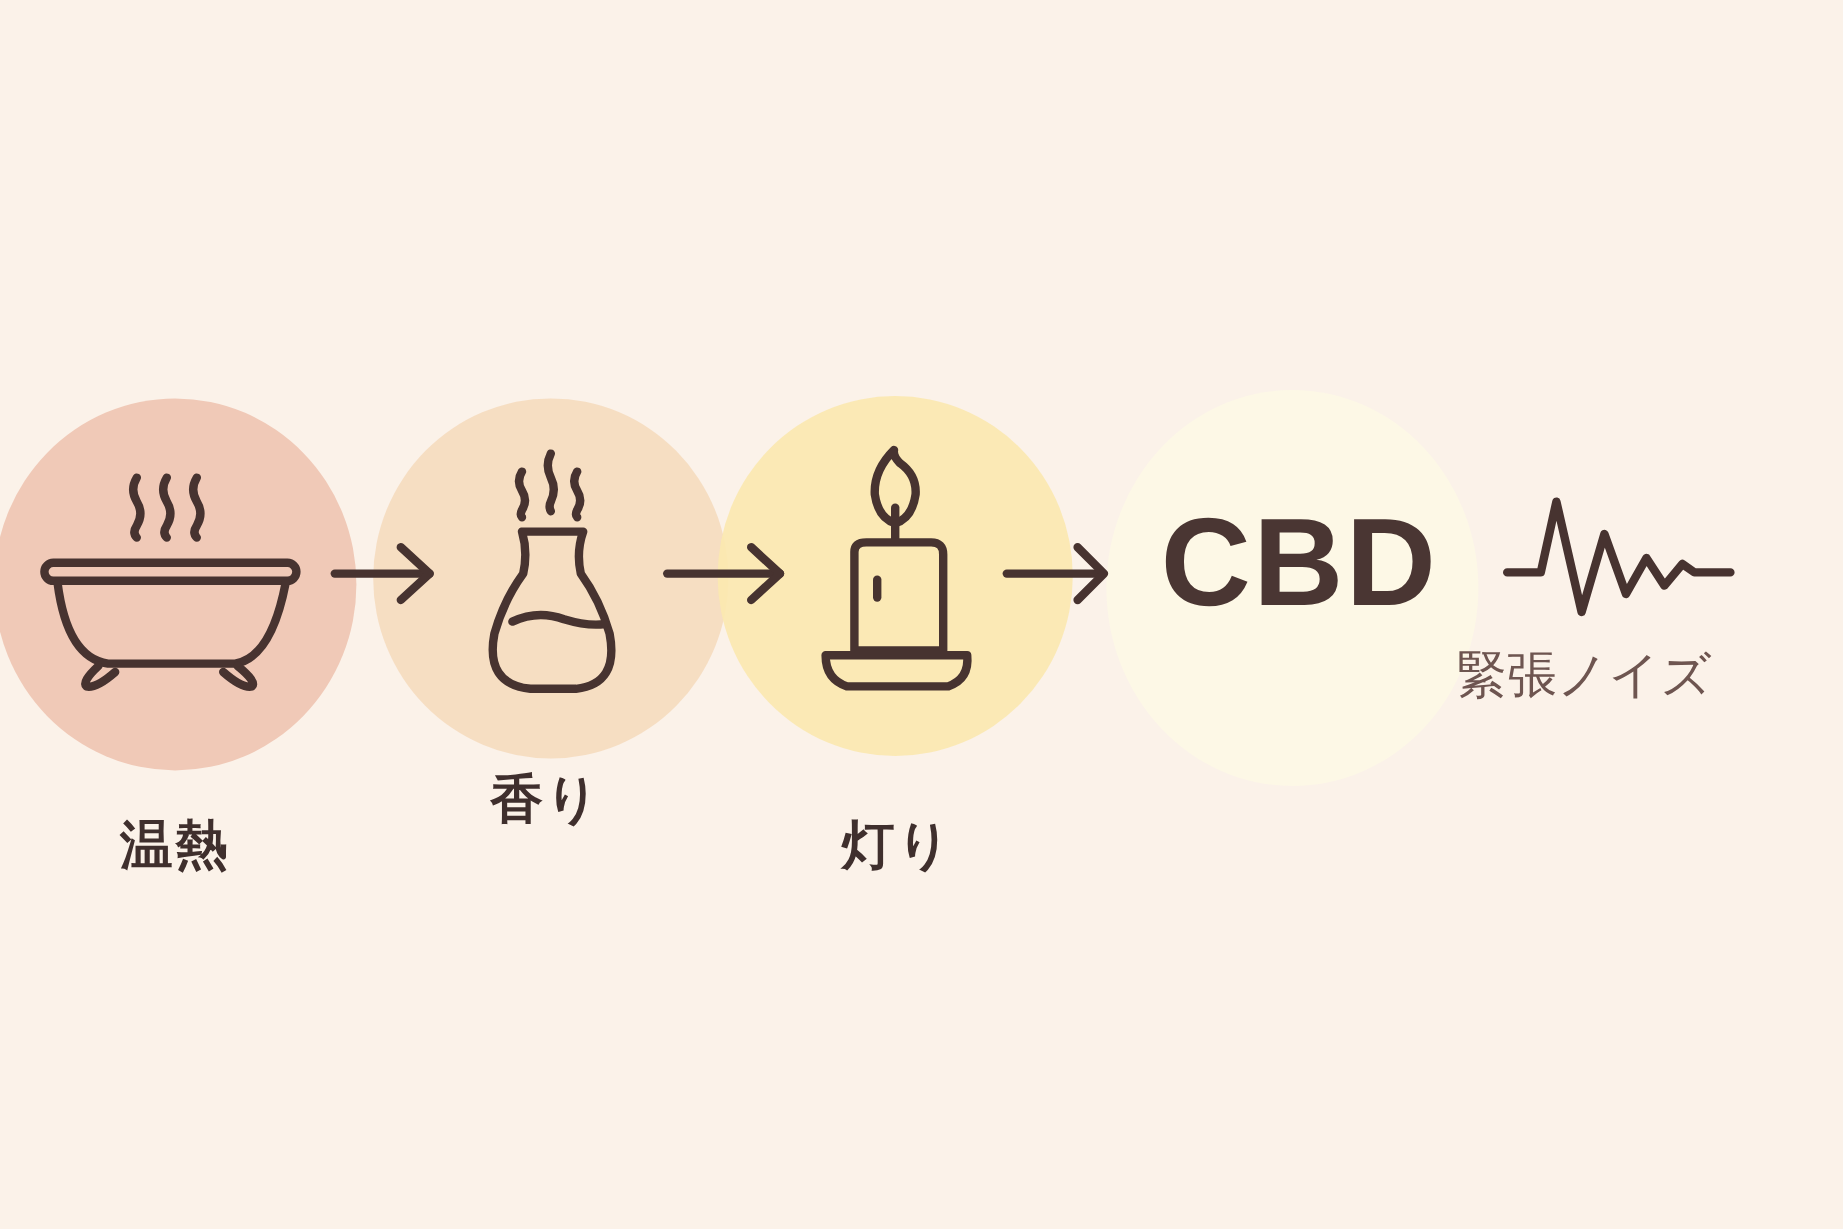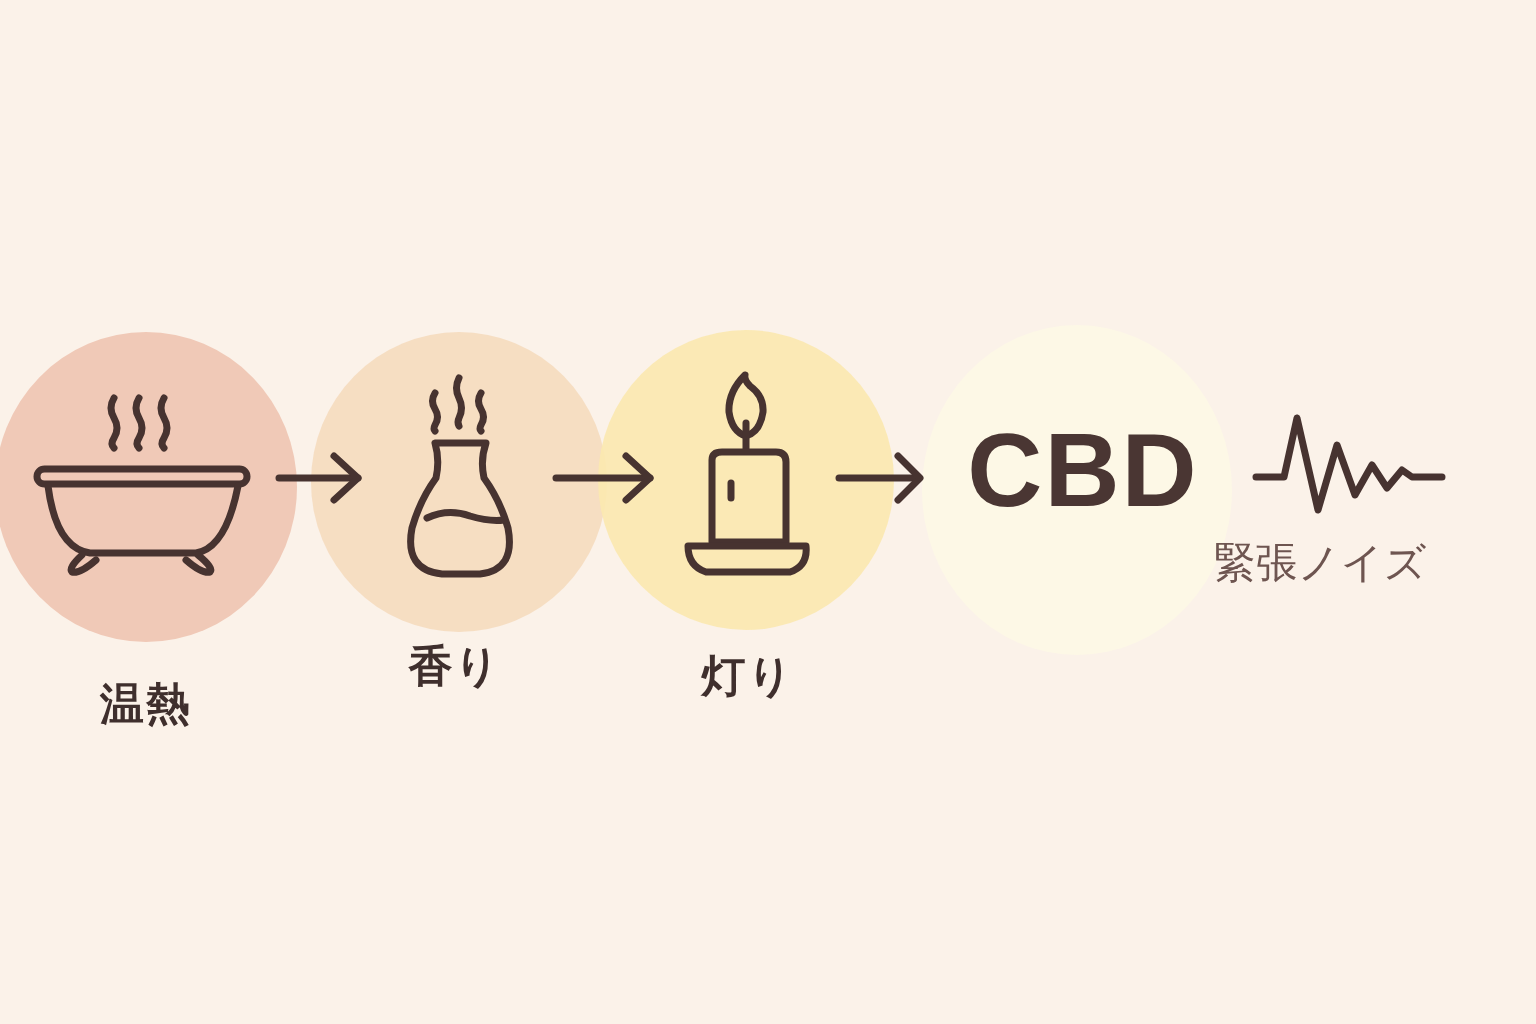--- a/index.html
+++ b/index.html
@@ -82,17 +82,17 @@
       <polyline points="898,456 920,478 898,500"></polyline>
     </g>
 
     <g>
       <polyline points="1256,477 1284,477 1297,418 1318,510 1337,445 1355,495 1372,465 1387,488 1402,470 1412,477 1442,477"></polyline>
     </g>
   </svg>
 
   <div class="label" style="left:146px; top:662px;">温熱</div>
   <div class="label" style="left:455px; top:624px;">香り</div>
-  <div class="label" style="left:748px; top:634px;text-align:right;">灯り</div>
+  <div class="label" style="left:748px; top:662px;text-align:right;">灯り</div>
 
   <div class="cbd">CBD</div>
   <div class="noise-label">緊張ノイズ</div>
 </div>
 
 </body></html>

